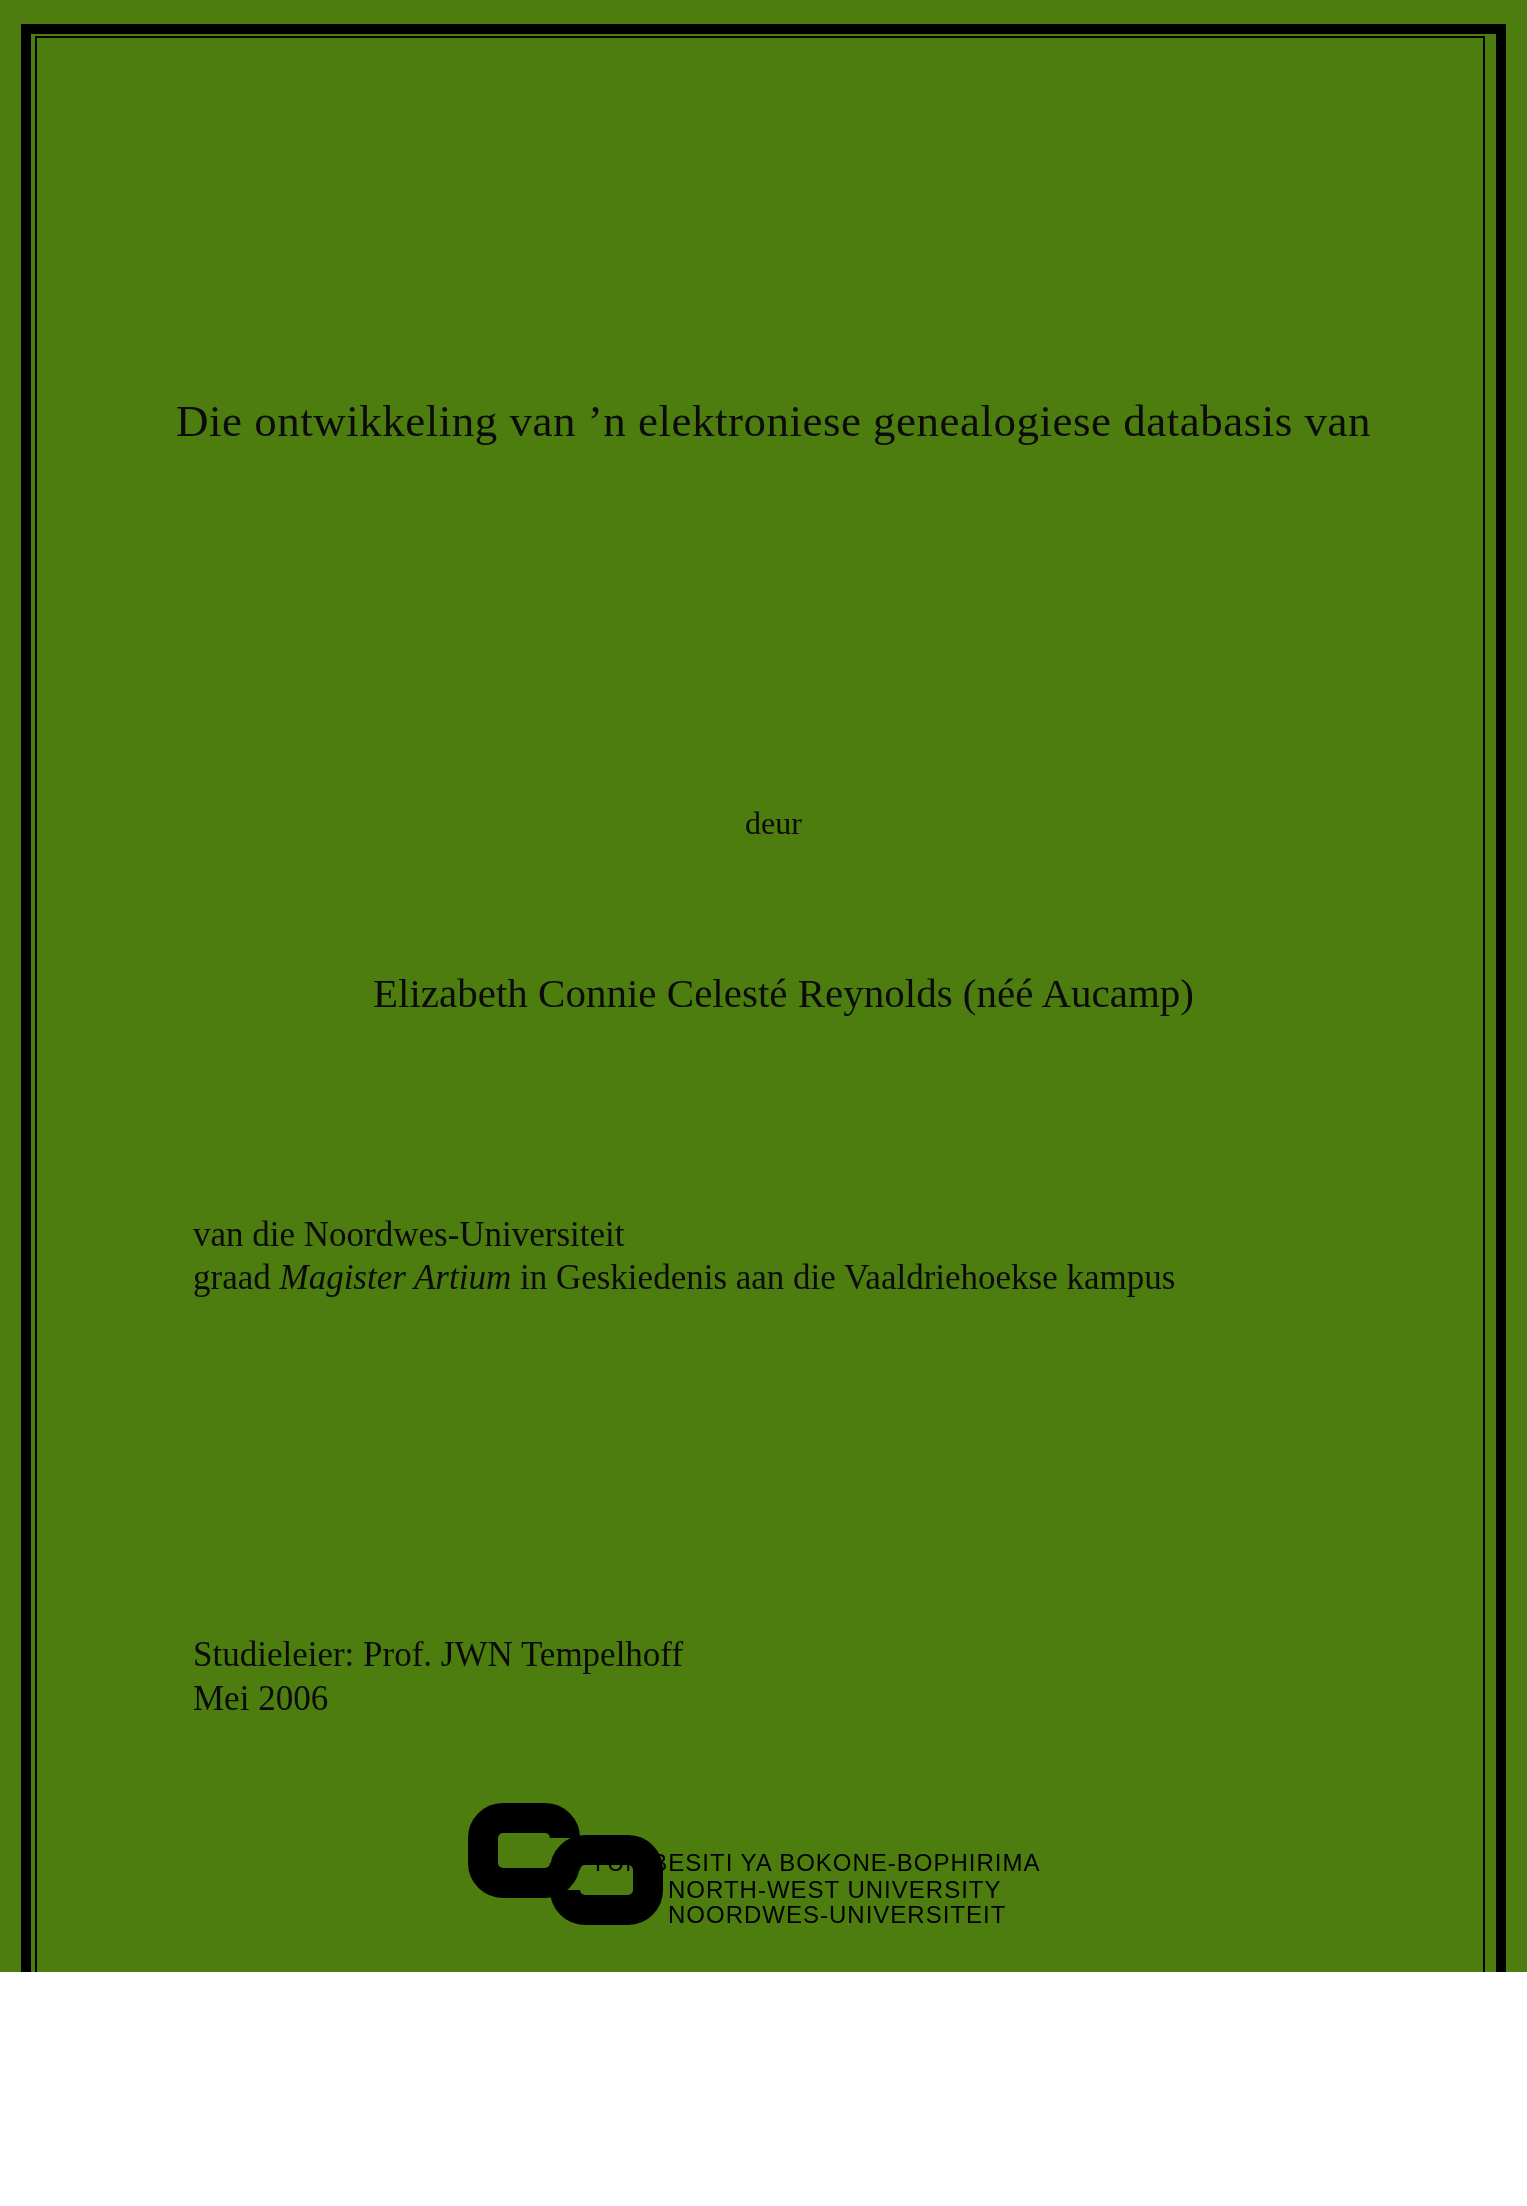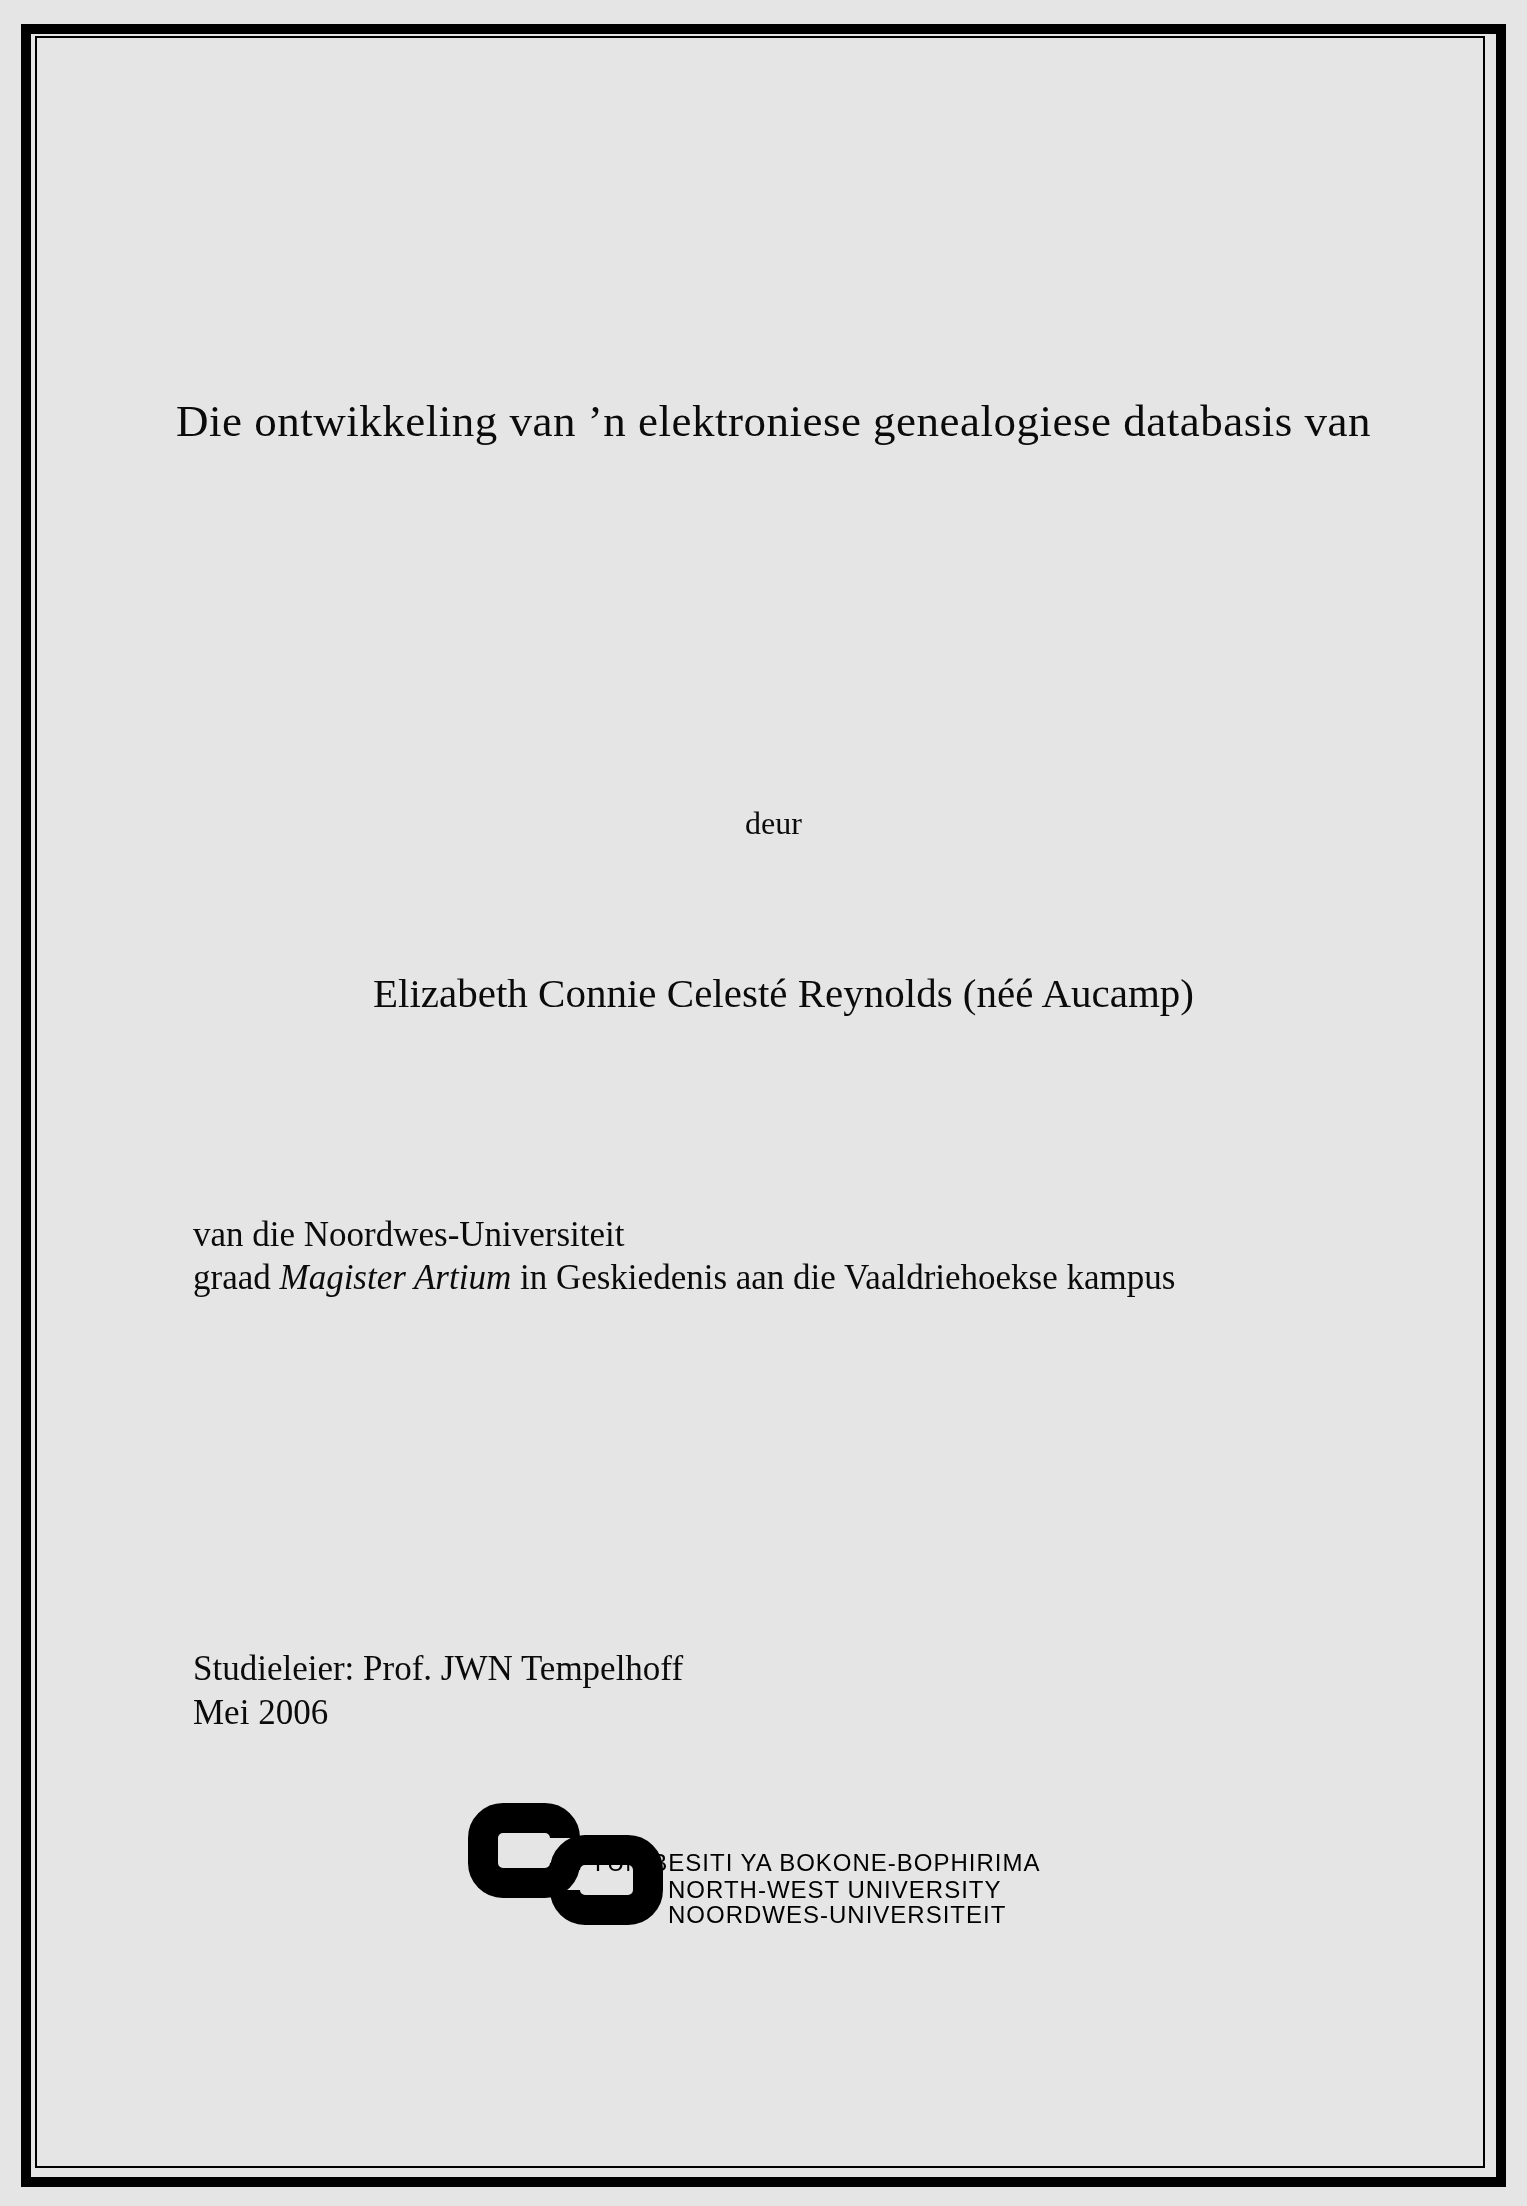--- a/index.html
+++ b/index.html
@@ -1,20 +1,20 @@
 <!DOCTYPE html>
 <html><head>
 <meta charset="utf-8">
 <style>
   html, body { margin: 0; padding: 0; background: #ffffff; }
   .page {
     position: relative;
     width: 1527px;
-    height: 2206px;
-    background: #e5e5e5;
+    height: 1972px;
+    background: #4d7c0f;
     font-family: "Liberation Serif", "DejaVu Serif", serif;
     color: #0b0b0b;
     overflow: hidden;
   }
   
   .frame-outer {
     position: absolute;
     left: 21px; top: 24px;
     width: 1485px; height: 2163px;
     border: 10px solid #000;
@@ -59,21 +59,20 @@
   .statement .just {
     text-align: justify;
     text-align-last: justify;
   }
   .statement .ital { font-style: italic; }
   .supervisor-block {
     position: absolute;
     left: 193px; top: 1633px;
     font-size: 35px;
     line-height: 44px;
-    margin-top: 14px;
   }
   .logo-mark {
     position: absolute;
     left: 465px; top: 1800px;
     width: 200px; height: 126px;
   }
   .logo-text {
     position: absolute;
     font-family: "Liberation Sans", "DejaVu Sans", sans-serif;
     font-size: 24px;

